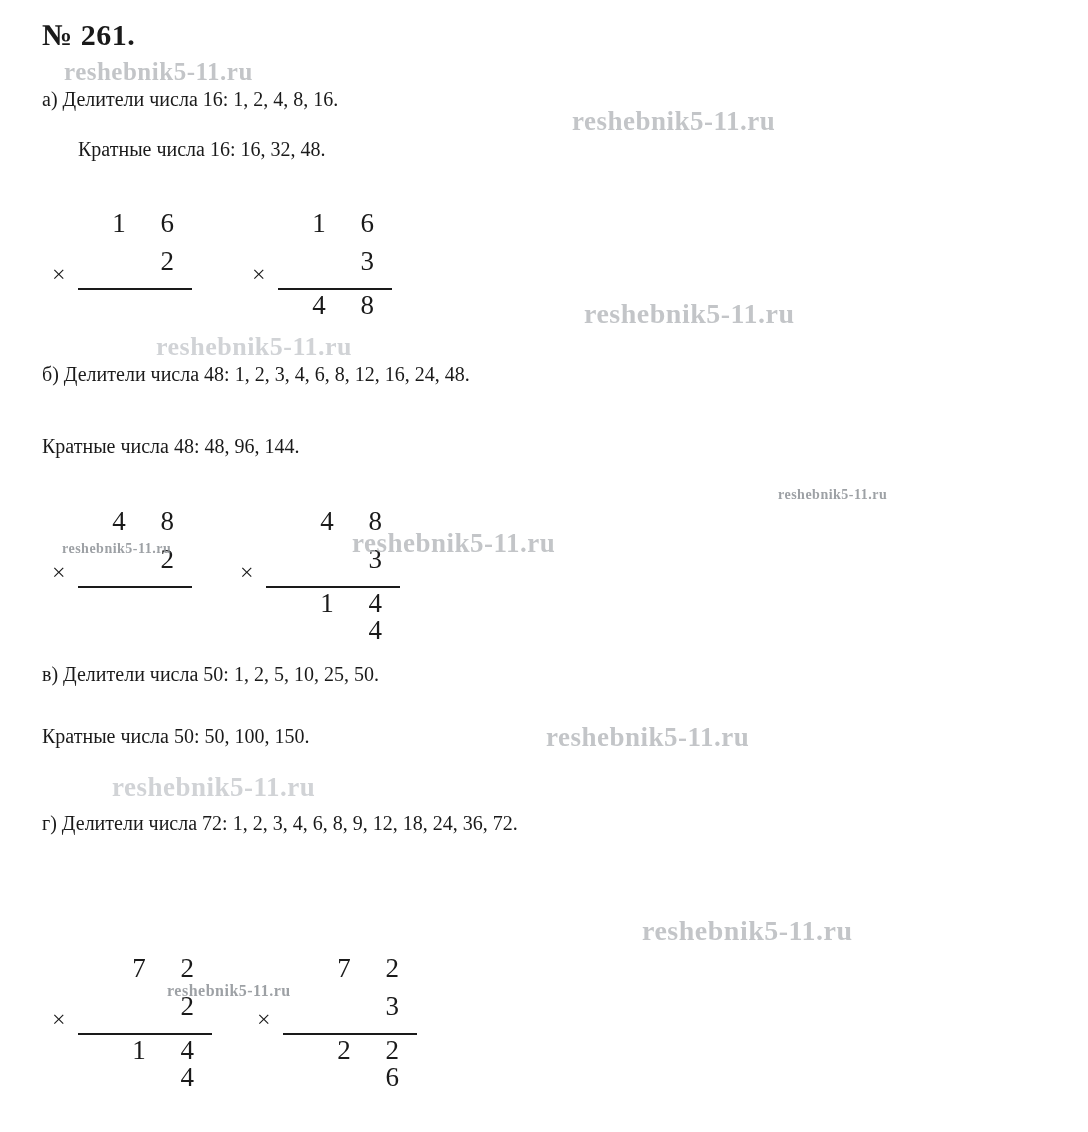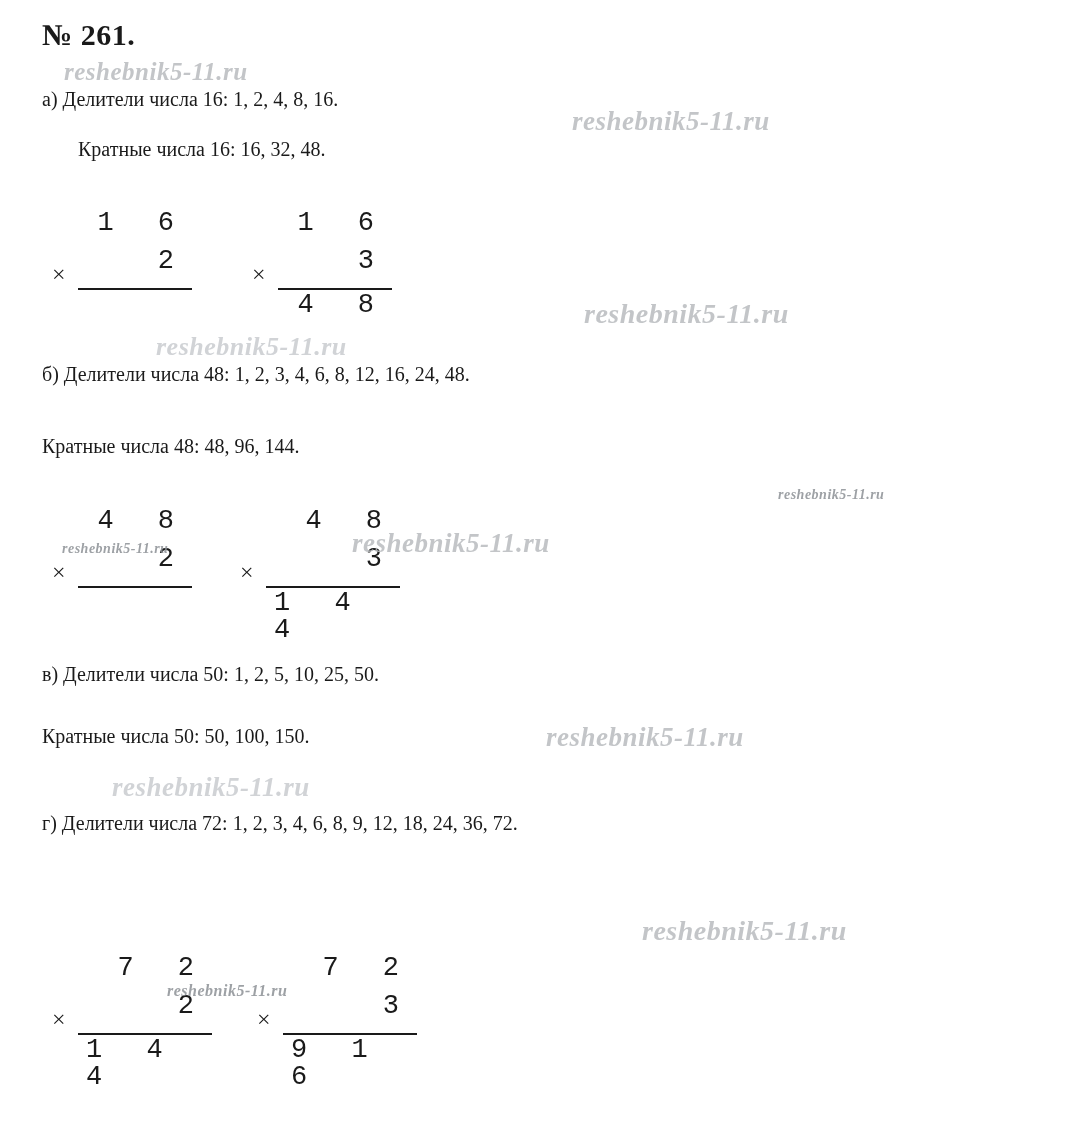--- a/index.html
+++ b/index.html
@@ -49,21 +49,21 @@
   }
   .mult .sign {
     position: absolute;
     left: 0;
     bottom: 0;
     font-size: 24px;
   }
   .mult .digits {
     letter-spacing: 14px;
     padding-right: 4px;
-    font-family: Liberation Mono, monospace;
+    text-align: right;
   }
   .mult .factor-row {
     position: relative;
     padding-left: 34px;
   }
   .mult .rule {
     border-top: 2px solid #1a1a1a;
     margin-left: 26px;
     margin-top: 2px;
     margin-bottom: 2px;
@@ -74,21 +74,20 @@
   
   .wm {
     position: absolute;
     font-family: "Liberation Serif", serif;
     font-weight: bold;
     color: #b9bcbf;
     opacity: 0.85;
     white-space: nowrap;
     letter-spacing: 0.5px;
     pointer-events: none;
-    font-style: italic;
   }
   .wm.light {
     color: #c9ccd0;
     font-weight: bold;
   }
   .wm.small {
     color: #8d9196;
     font-weight: bold;
   }
 </style>
@@ -158,21 +157,21 @@
     <div class="row result digits">1 4 4</div>
   </div>
 
   <div class="mult" style="left:245px; top:955px; width:160px;">
     <div class="row digits">7 2</div>
     <div class="row factor-row">
       <span class="sign">×</span>
       <span class="digits">3</span>
     </div>
     <div class="rule"></div>
-    <div class="row result digits">9 1 6</div>
+    <div class="row result digits">2 2 6</div>
   </div>
 
   <div class="wm" style="left:52px; top:58px; font-size:25px;">reshebnik5-11.ru</div>
   <div class="wm" style="left:560px; top:106px; font-size:27px;">reshebnik5-11.ru</div>
   <div class="wm" style="left:572px; top:298px; font-size:28px;">reshebnik5-11.ru</div>
   <div class="wm light" style="left:144px; top:332px; font-size:26px;">reshebnik5-11.ru</div>
   <div class="wm small" style="left:766px; top:487px; font-size:14px;">reshebnik5-11.ru</div>
   <div class="wm small" style="left:50px; top:541px; font-size:14px;">reshebnik5-11.ru</div>
   <div class="wm" style="left:340px; top:528px; font-size:27px;">reshebnik5-11.ru</div>
   <div class="wm" style="left:534px; top:722px; font-size:27px;">reshebnik5-11.ru</div>

